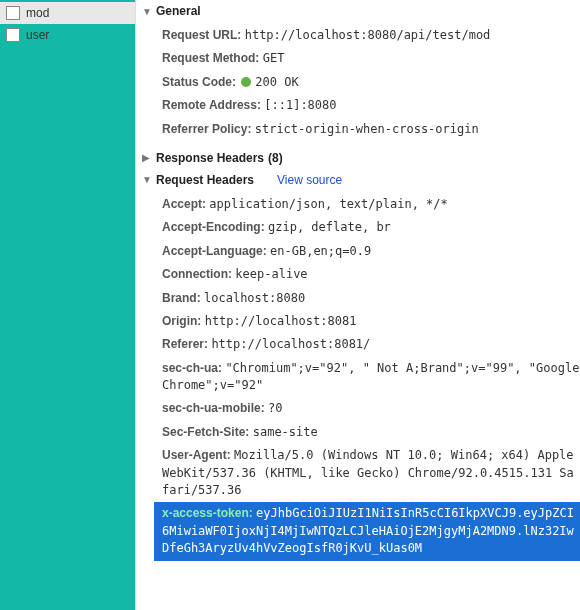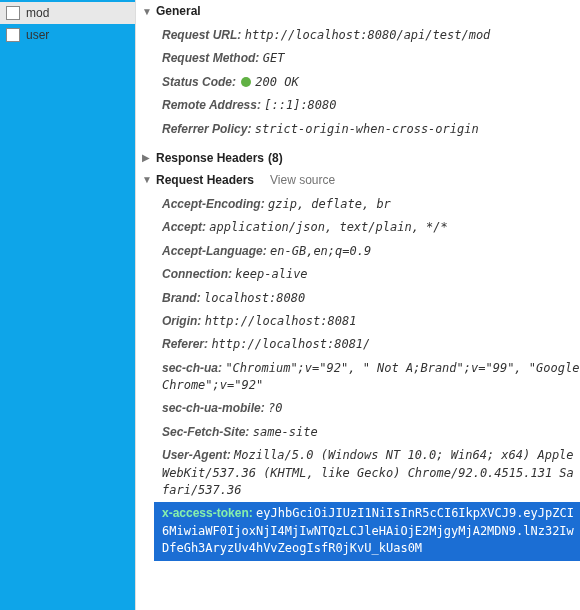--- a/index.html
+++ b/index.html
@@ -12,21 +12,21 @@
   width: 580px;
   height: 610px;
   overflow: hidden;
 }
 .container {
   display: flex;
   height: 100%;
 }
 .sidebar {
   width: 135px;
-  background: #0ea5e9;
+  background: #14b8a6;
   border-right: 1px solid #ddd;
   padding-top: 2px;
   flex-shrink: 0;
 }
 .sidebar-item {
   display: flex;
   align-items: center;
   padding: 4px 6px;
   cursor: default;
 }
@@ -62,34 +62,33 @@
 }
 .section-header .title {
   font-weight: bold;
   text-align: center;
 }
 .section-header .count {
   font-weight: bold;
   margin-left: 4px;
 }
 .section-header .action {
-  margin-left: 16px;
+  margin-left: 23px;
   font-weight: normal;
-  color: #737373;
+  color: #1d4ed8;
 }
 .section-body {
   padding: 2px 0 6px 18px;
 }
 .kv {
   display: block;
   padding: 3px 0 3px 8px;
   line-height: 1.45;
   overflow-wrap: break-word;
   word-break: break-all;
-  font-style: italic;
 }
 .kv .k {
   font-weight: bold;
   color: #555;
 }
 .kv .v {
   color: #333;
   font-family: Consolas, "Lucida Console", monospace;
 }
 .status-dot {
@@ -152,22 +151,22 @@
       <span class="title">Response Headers</span>
       <span class="count">(8)</span>
     </div>
 
     <div class="section-header">
       <span class="arrow">▼</span>
       <span class="title">Request Headers</span>
       <span class="action">View source</span>
     </div>
     <div class="section-body" id="request-headers-body">
+        <div class="kv"><span class="k">Accept:</span> <span class="v">application/json, text/plain, */*</span></div>
         <div class="kv"><span class="k">Accept-Encoding:</span> <span class="v">gzip, deflate, br</span></div>
-        <div class="kv"><span class="k">Accept:</span> <span class="v">application/json, text/plain, */*</span></div>
         <div class="kv"><span class="k">Accept-Language:</span> <span class="v">en-GB,en;q=0.9</span></div>
         <div class="kv"><span class="k">Connection:</span> <span class="v">keep-alive</span></div>
         <div class="kv"><span class="k">Brand:</span> <span class="v">localhost:8080</span></div>
         <div class="kv"><span class="k">Origin:</span> <span class="v">http://localhost:8081</span></div>
         <div class="kv"><span class="k">Referer:</span> <span class="v">http://localhost:8081/</span></div>
         <div class="kv"><span class="k">sec-ch-ua:</span> <span class="v">"Chromium";v="92", " Not A;Brand";v="99", "Google Chrome";v="92"</span></div>
         <div class="kv"><span class="k">sec-ch-ua-mobile:</span> <span class="v">?0</span></div>
         <div class="kv"><span class="k">Sec-Fetch-Site:</span> <span class="v">same-site</span></div>
         <div class="kv"><span class="k">User-Agent:</span> <span class="v">Mozilla/5.0 (Windows NT 10.0; Win64; x64) AppleWebKit/537.36 (KHTML, like Gecko) Chrome/92.0.4515.131 Safari/537.36</span></div>
         <div class="highlight"><span class="k">x-access-token:</span> <span class="v">eyJhbGciOiJIUzI1NiIsInR5cCI6IkpXVCJ9.eyJpZCI6MiwiaWF0IjoxNjI4MjIwNTQzLCJleHAiOjE2MjgyMjA2MDN9.lNz32IwDfeGh3AryzUv4hVvZeogIsfR0jKvU_kUas0M</span></div>

